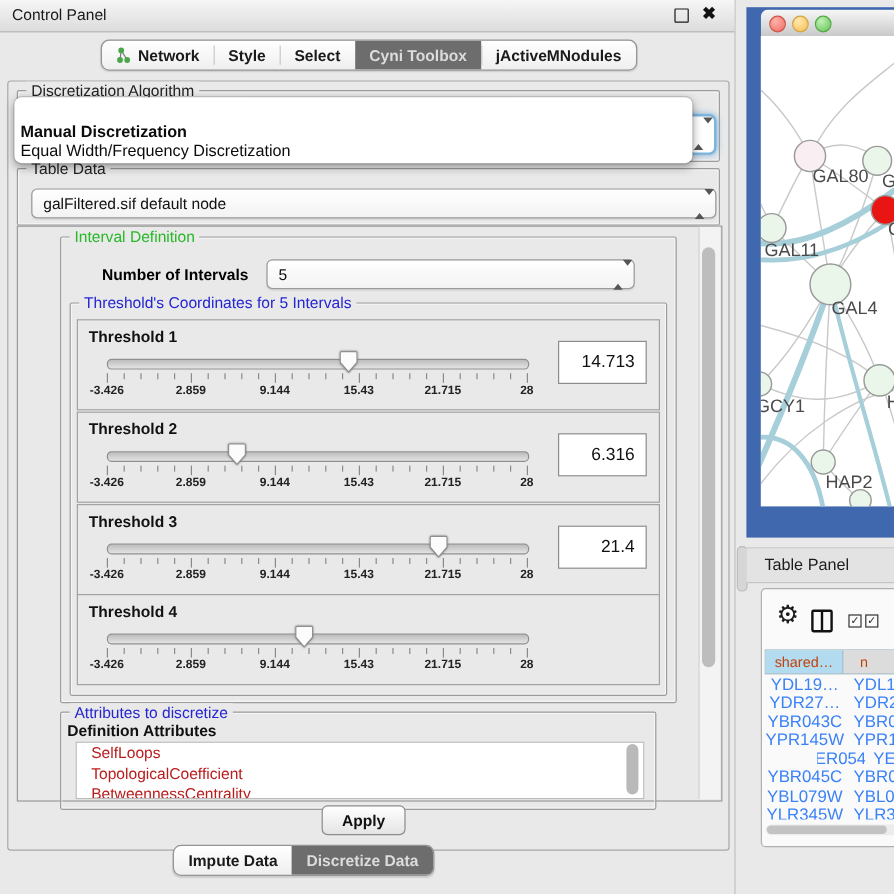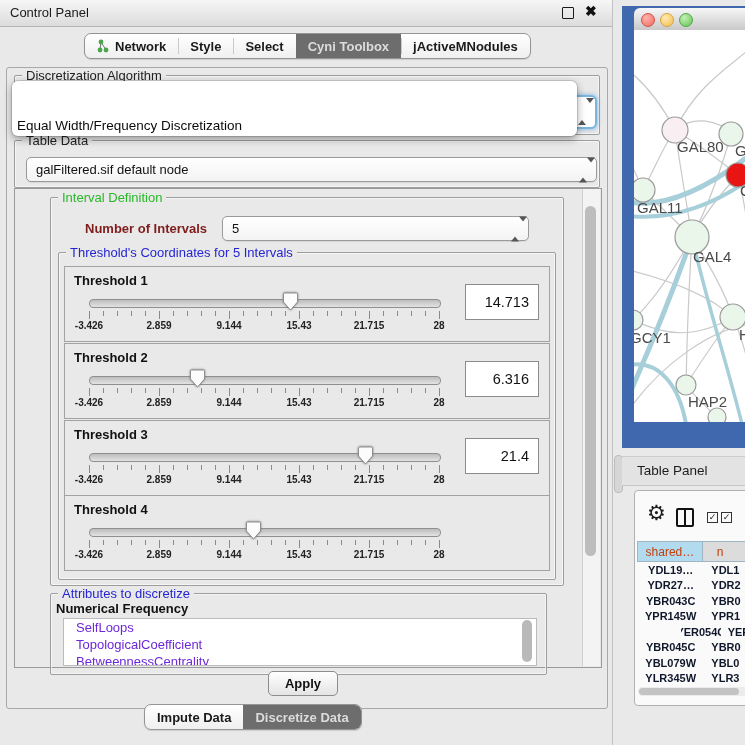--- a/index.html
+++ b/index.html
@@ -46,21 +46,21 @@
   .tlabel{position:absolute;left:9px;top:6px;font-size:13px;font-weight:bold;color:#111;}
   .track{position:absolute;left:24px;top:32px;width:350px;height:7px;border-radius:4px;
     background:linear-gradient(#bdbdbd,#e3e3e3);border:1px solid #8f8f8f;}
   .thumb{position:absolute;top:25px;width:15px;height:19px;filter:drop-shadow(0 0 0.8px #777);}
   .tick{position:absolute;width:1px;background:#8a8a8a;}
   .ticklab{position:absolute;top:53px;transform:translateX(-50%);font-size:10px;font-weight:bold;color:#222;white-space:nowrap;}
   .valbox{position:absolute;right:10px;top:17px;width:74px;height:36px;background:#fff;border:1px solid #8b8b8b;
     font-size:14.5px;color:#111;display:flex;align-items:center;justify-content:flex-end;padding-right:9px;box-sizing:border-box;}
   
   #attr-list{left:63px;top:618px;width:472px;height:46px;background:#fff;border:1px solid #bbb;overflow:hidden;}
-  .attr-item{font-size:13px;color:#6d28d9;padding:1px 0 1px 12px;white-space:nowrap;}
+  .attr-item{font-size:13px;color:#b91c1c;padding:1px 0 1px 12px;white-space:nowrap;}
   #attr-sb{left:522px;top:620px;width:10px;height:42px;background:#b9b9b9;border-radius:5px;z-index:5;}
   
   #apply-btn{left:268px;top:671px;width:68px;height:23px;background:linear-gradient(#ffffff,#e4e4e4);
     border:1px solid #8d8d8d;border-radius:5px;font-size:13px;font-weight:bold;color:#111;
     display:flex;align-items:center;justify-content:center;}
   
   #main-sb-track{left:582px;top:189px;width:17px;height:477px;background:#f3f3f3;border-left:1px solid #cfcfcf;}
   #main-sb-thumb{left:585px;top:206px;width:11px;height:350px;background:#bdbdbd;border-radius:6px;}
   
   #net-frame{left:622px;top:6px;width:123px;height:442px;background:#4068ae;}
@@ -75,21 +75,21 @@
   #table-card{left:634px;top:490px;width:118px;height:214px;background:#fafafa;border:1px solid #b0b0b0;border-radius:4px;}
   #tp-toolbar{left:0;top:0;width:100%;height:48px;}
   #gear-icon{left:12px;top:11px;font-size:21px;color:#1c1c1c;line-height:1;}
   #cols-icon{left:41px;top:17px;width:14px;height:15px;border:2px solid #111;border-radius:2px;}
   #cols-icon::after{content:"";position:absolute;left:6px;top:0;width:2px;height:15px;background:#111;}
   .chk{position:absolute;top:21px;width:9px;height:9px;border:1.5px solid #333;font-size:9px;line-height:9px;color:#222;text-align:center;}
   #tp-table{left:2px;top:50px;width:114px;height:142px;overflow:hidden;}
   .hdr{display:flex;height:19px;border:1px solid #9fb6c2;border-bottom:1px solid #9fb6c2;}
   .hcell{font-size:12px;color:#c2410c;display:flex;align-items:center;justify-content:center;box-sizing:border-box;}
   .trow{display:flex;height:15.5px;}
-  .tcell{font-size:11px;color:#0f172a;display:flex;align-items:center;box-sizing:border-box;overflow:hidden;white-space:nowrap;font-weight:bold;}
+  .tcell{font-size:14px;color:#3b82f6;display:flex;align-items:center;box-sizing:border-box;overflow:hidden;white-space:nowrap;}
   #tp-hsb-track{left:3px;top:196px;width:110px;height:9px;background:#ececec;border-radius:5px;}
   #tp-hsb-thumb{left:4px;top:197px;width:100px;height:7px;background:#c3c3c3;border-radius:4px;}
 </style>
 </head>
 <body>
 
 <div id="control-panel" class="abs">
   <div class="abs tabstrip" id="top-tabs" style="left:84px;top:33px;">
       <div class="tab">
         <svg width="13" height="14" viewBox="0 0 13 14">
@@ -124,37 +124,38 @@
   <div class="abs" style="left:6px;top:67px;width:600px;height:640px;border:1px solid #a8a8a8;border-radius:3px;"></div>
 
   <div class="abs group" style="left:14px;top:75px;width:584px;height:58px;">
     <span class="gtitle dark">Discretization Algorithm</span>
   </div>
   <div class="abs" id="algo-combo">
     <span class="stepper"><span class="up"></span><span class="dn"></span></span>
   </div>
 
   <div class="abs" id="algo-popup">
+    <div class="abs popup-item" style="top:21px;font-weight:bold;">Manual Discretization</div>
     <div class="abs popup-item" style="top:37px;">Equal Width/Frequency Discretization</div>
   </div>
 
   <div class="abs group" style="left:14px;top:140px;width:584px;height:46px;">
     <span class="gtitle dark">Table Data</span>
   </div>
   <div class="abs combo" style="left:26px;top:157px;width:560px;height:23px;">
     <span>galFiltered.sif default node</span>
     <span class="stepper"><span class="up"></span><span class="dn"></span></span>
   </div>
 
   <div class="abs" style="left:14px;top:188px;width:586px;height:478px;border:1px solid #9a9a9a;"></div>
 
   <div class="abs group" style="left:50px;top:197px;width:512px;height:387px;">
     <span class="gtitle green">Interval Definition</span>
   </div>
-  <span class="abs" style="left:85px;top:221px;font-size:13px;font-weight:bold;color:#7f1d1d;">Number of Intervals</span>
+  <span class="abs" style="left:85px;top:221px;font-size:13px;font-weight:bold;color:#000000;">Number of Intervals</span>
   <div class="abs combo" style="left:222px;top:216px;width:296px;height:23px;">
     <span>5</span>
     <span class="stepper"><span class="up"></span><span class="dn"></span></span>
   </div>
 
   <div class="abs group" style="left:58px;top:252px;width:496px;height:326px;">
     <span class="gtitle blue">Threshold's Coordinates for 5 Intervals</span>
   </div>
   <div id="thresholds-host">
       <div class="tpanel" style="top: 266px;">
@@ -314,21 +315,21 @@
         <div class="ticklab" style="left: 164px;">9.144</div>
         <div class="ticklab" style="left: 234px;">15.43</div>
         <div class="ticklab" style="left: 304px;">21.715</div>
         <div class="ticklab" style="left: 374px;">28</div>
       </div>
     </div>
 
   <div class="abs group" style="left:50px;top:593px;width:495px;height:80px;">
     <span class="gtitle blue">Attributes to discretize</span>
   </div>
-  <span class="abs" style="left:56px;top:601px;font-size:13px;font-weight:bold;color:#111;">Numerical Frequency</span>
+  <span class="abs" style="left:56px;top:601px;font-size:13px;font-weight:bold;color:#111;">Definition Attributes</span>
   <div id="attr-list" class="abs">
       <div class="attr-item">SelfLoops</div>
       <div class="attr-item">TopologicalCoefficient</div>
       <div class="attr-item">BetweennessCentrality</div>
     </div>
   <div id="attr-sb" class="abs"></div>
 
   <div id="main-sb-track" class="abs"></div>
   <div id="main-sb-thumb" class="abs"></div>
 

